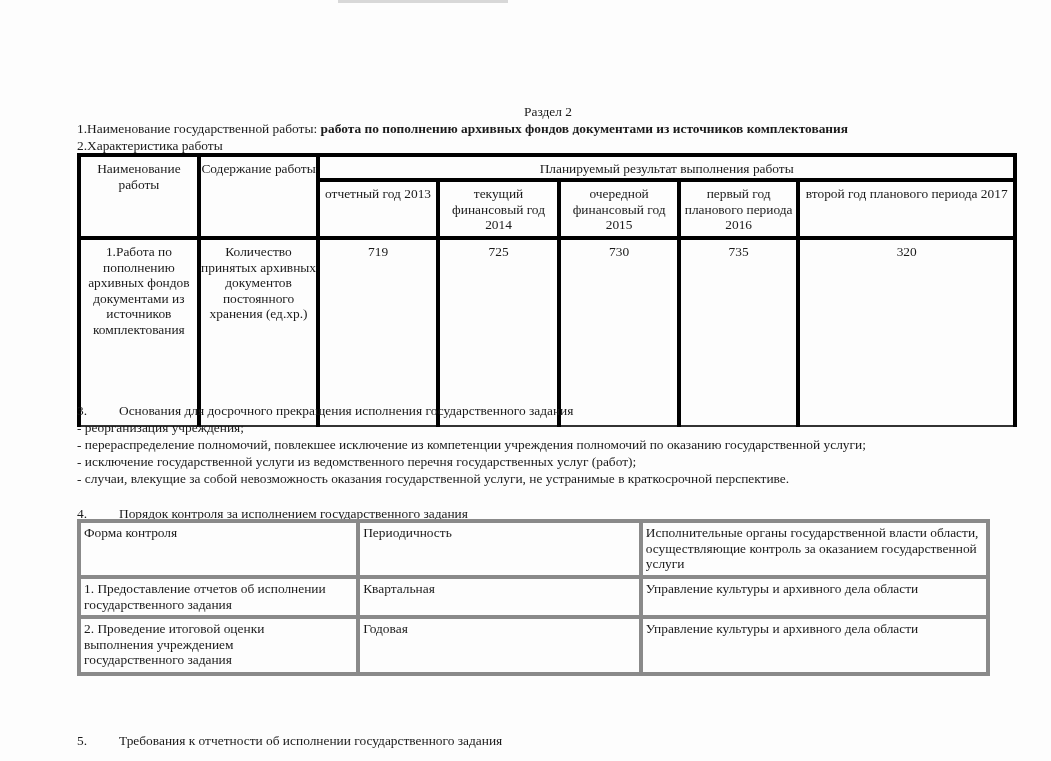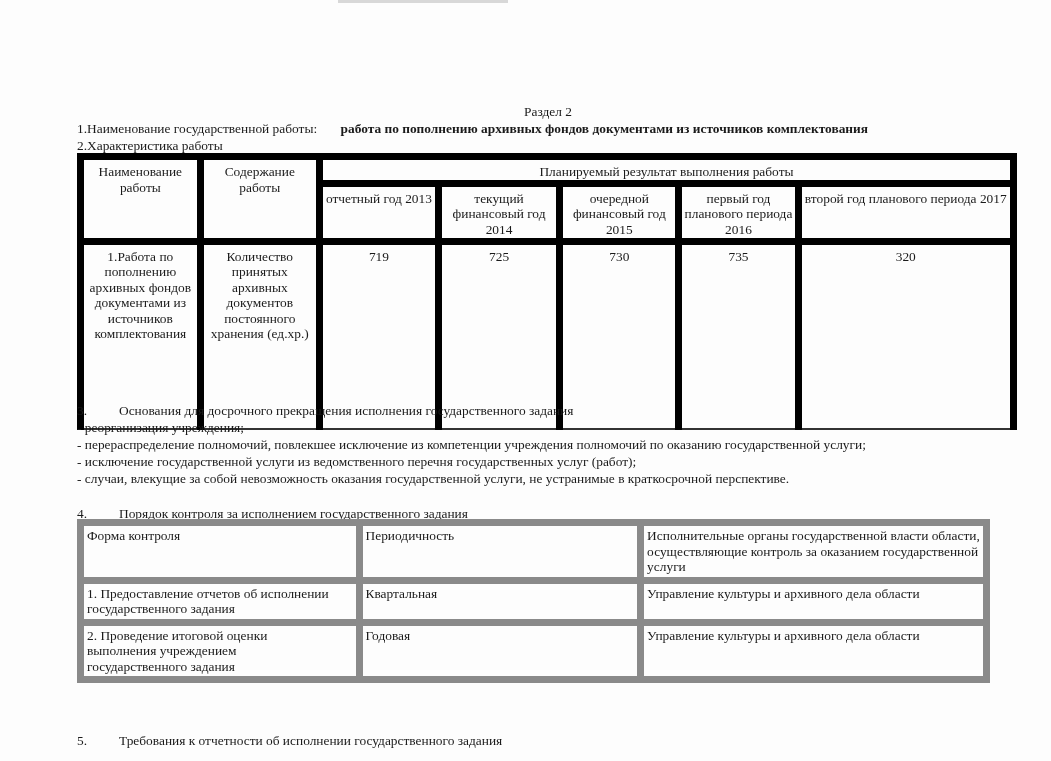--- a/index.html
+++ b/index.html
@@ -6,25 +6,25 @@
   body {
     width: 1051px; height: 761px; position: relative; overflow: hidden;
     background: #fdfdfd; color: #1a1a1a;
     font-family: "Liberation Serif", "DejaVu Serif", serif;
     font-size: 13.4px; line-height: 15.5px;
   }
   .top-smudge { position: absolute; left: 338px; top: 0; width: 170px; height: 3px; background: #d8d8d8; }
   .abs { position: absolute; white-space: nowrap; }
   .section-title { left: 508px; top: 104px; margin-left: 16px; }
   .line1 { left: 77px; top: 121px; }
-  .line1 b { font-weight: bold; margin-left: 20px; }
+  .line1 b { font-weight: bold; }
   .line2 { left: 77px; top: 138px; }
 
   table { border-collapse: collapse; position: absolute; }
-  td { border: 7px solid #000000; vertical-align: top; padding: 0; }
+  td { border: 4px solid #000000; vertical-align: top; padding: 0; }
 
   #t1 { left: 77px; top: 153px; width: 940px; }
   #t1 td { text-align: center; padding-top: 4px; }
   #t1 .thick-bottom td { border-bottom: 2px solid #333; }
 
   #t2 { left: 77px; top: 519px; width: 913px; padding-left: 28px; }
   #t2 td { text-align: left; padding: 2px 3px 2px 3px; border-color: #8a8a8a; }
 
   .num { display: inline-block; width: 42px; }
   .para { left: 77px; }

